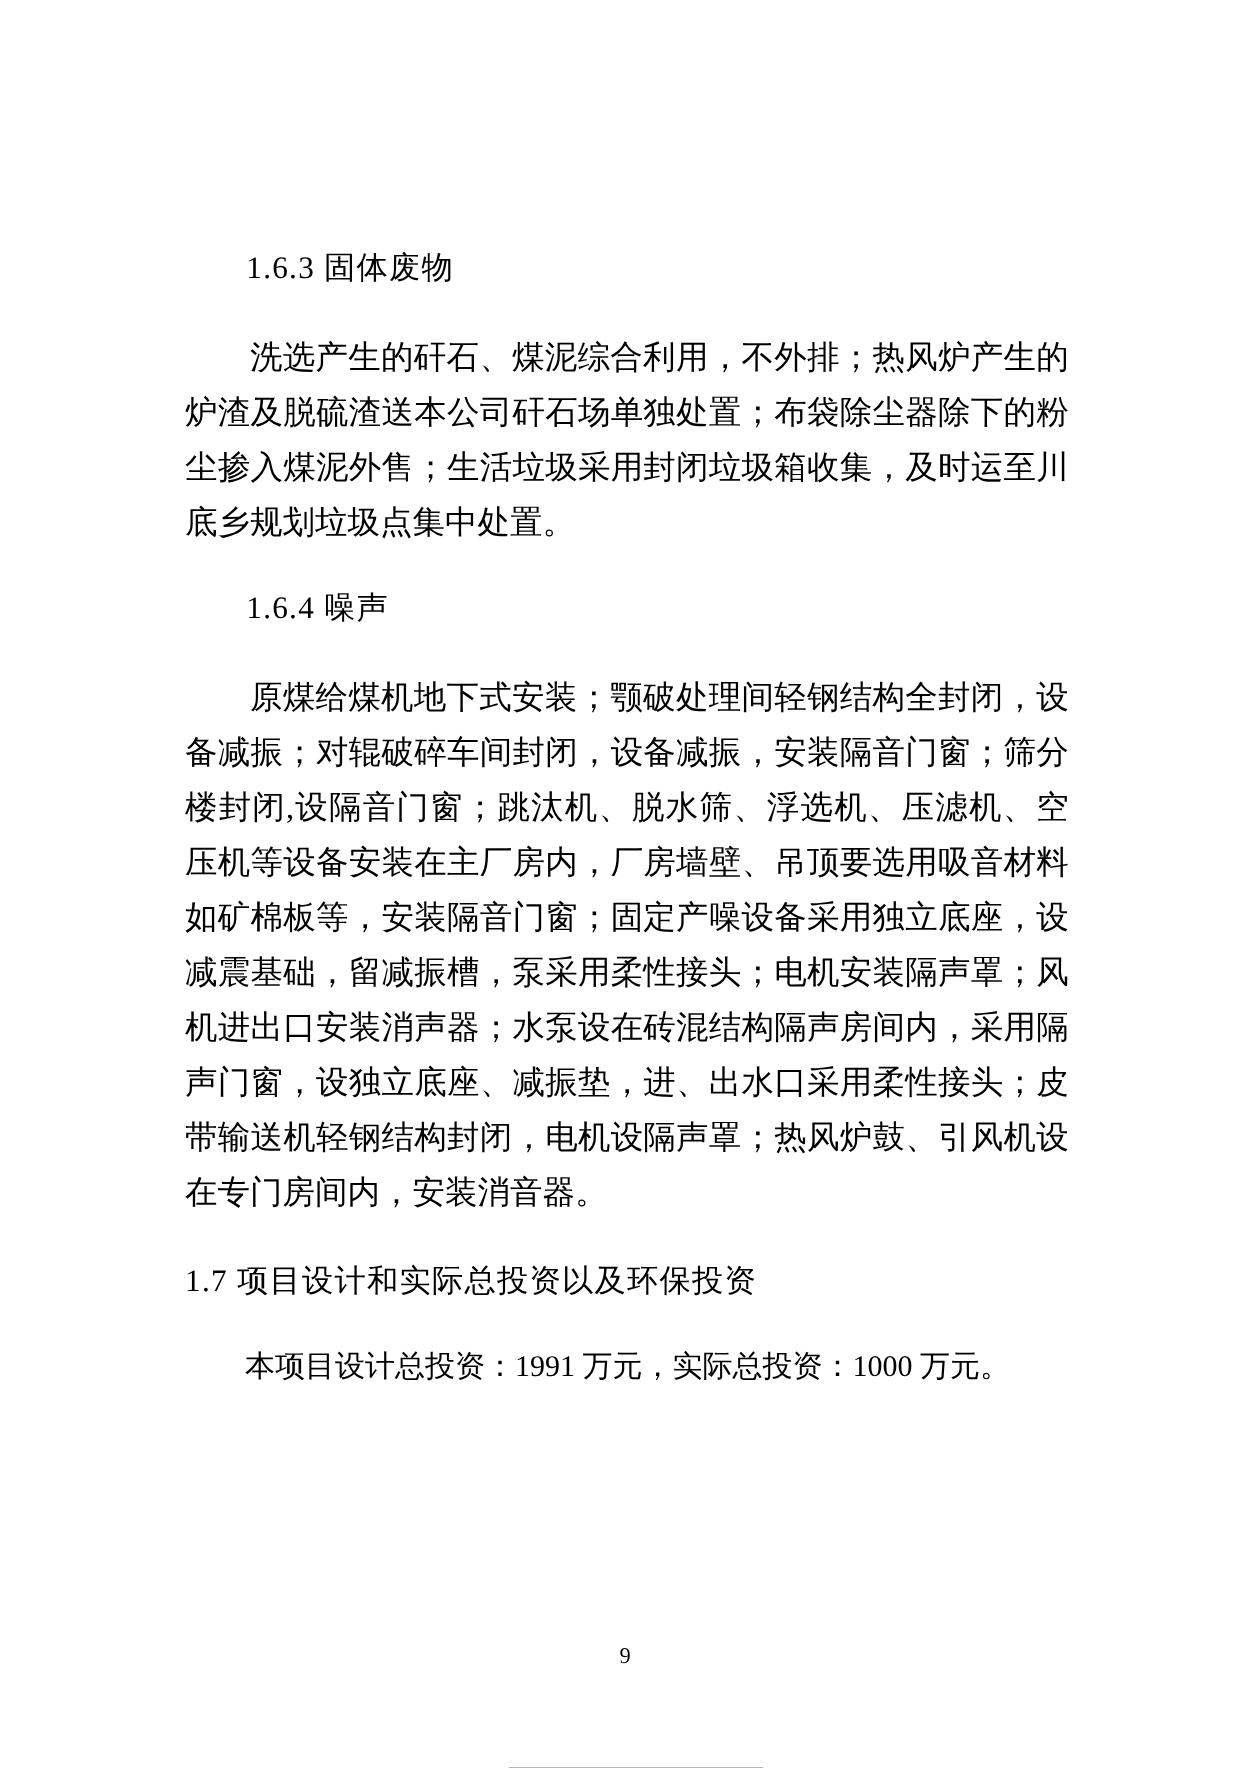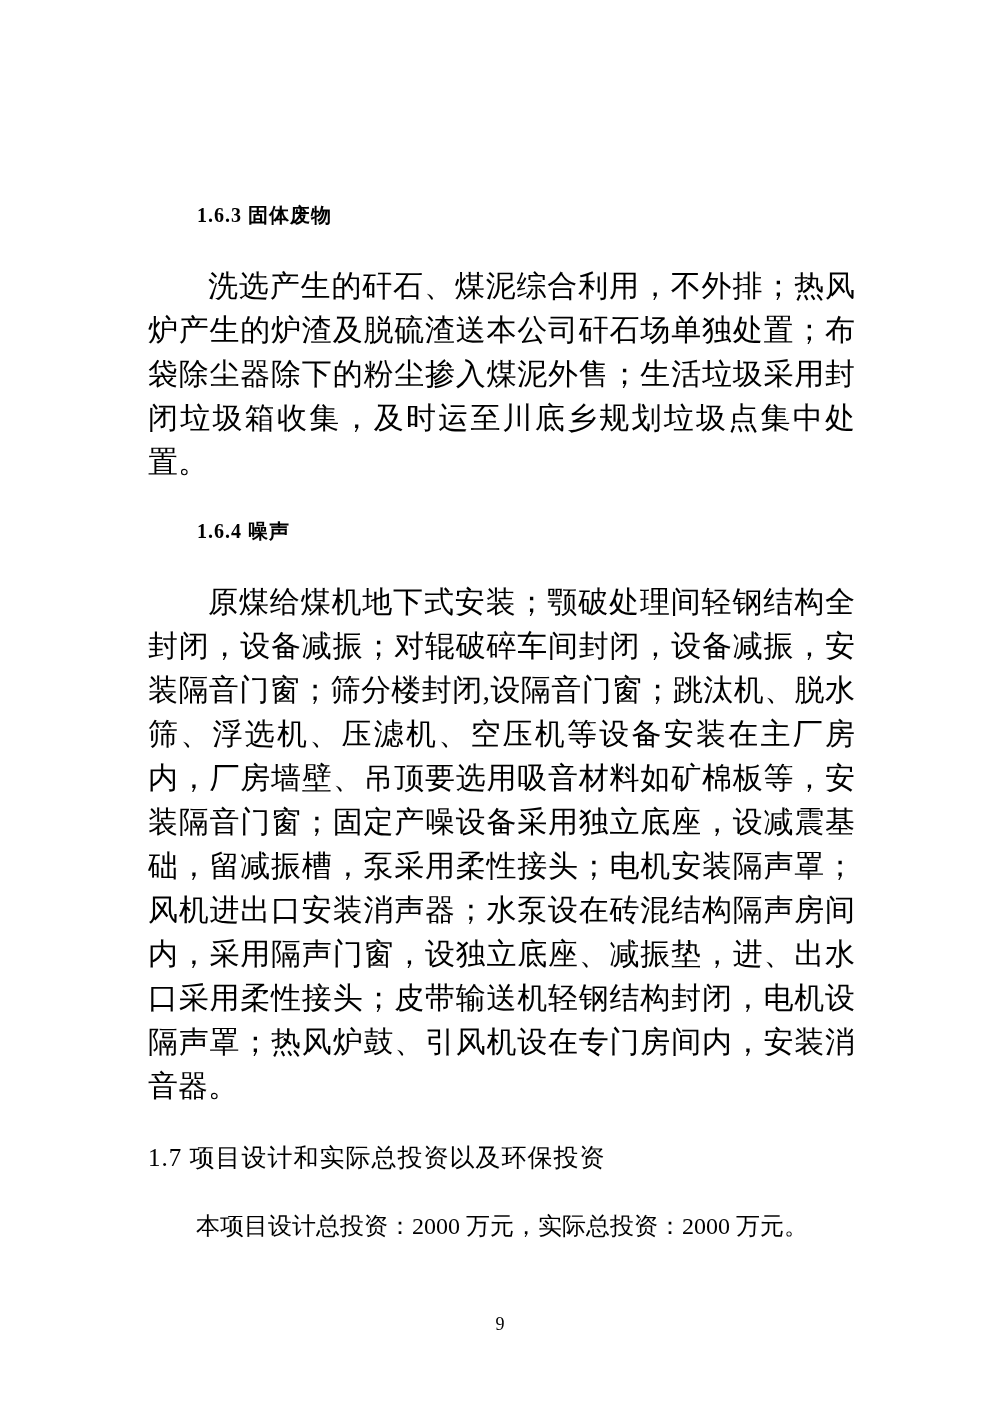--- a/index.html
+++ b/index.html
@@ -19,36 +19,36 @@
     overflow: hidden;
     box-sizing: border-box;
   }
   .content {
     position: absolute;
     top: 200px;
     left: 148px;
     width: 707px;
   }
   .h3 {
-    font-size: 20px;
-    font-weight: bold;
+    font-size: 25px;
+    font-weight: normal;
     line-height: 30px;
     padding-left: 49px;
     margin: 0 0 34px 0;
     letter-spacing: 1px;
   }
   .h2 {
     font-size: 25px;
     font-weight: normal;
     line-height: 32px;
     margin: 34px 0 30px 0;
     letter-spacing: 1px;
   }
   .para {
-    font-size: 30px;
+    font-size: 26px;
     line-height: 44px;
     margin: 0 0 32px 0;
     text-indent: 2em;
     text-align: justify;
     text-justify: inter-character;
   }
   .line {
     font-size: 24px;
     line-height: 44px;
     margin: 0;
@@ -73,19 +73,19 @@
     <div class="h3">1.6.3 固体废物</div>
 
     <p class="para">洗选产生的矸石、煤泥综合利用，不外排；热风炉产生的炉渣及脱硫渣送本公司矸石场单独处置；布袋除尘器除下的粉尘掺入煤泥外售；生活垃圾采用封闭垃圾箱收集，及时运至川底乡规划垃圾点集中处置。</p>
 
     <div class="h3">1.6.4 噪声</div>
 
     <p class="para">原煤给煤机地下式安装；颚破处理间轻钢结构全封闭，设备减振；对辊破碎车间封闭，设备减振，安装隔音门窗；筛分楼封闭,设隔音门窗；跳汰机、脱水筛、浮选机、压滤机、空压机等设备安装在主厂房内，厂房墙壁、吊顶要选用吸音材料如矿棉板等，安装隔音门窗；固定产噪设备采用独立底座，设减震基础，留减振槽，泵采用柔性接头；电机安装隔声罩；风机进出口安装消声器；水泵设在砖混结构隔声房间内，采用隔声门窗，设独立底座、减振垫，进、出水口采用柔性接头；皮带输送机轻钢结构封闭，电机设隔声罩；热风炉鼓、引风机设在专门房间内，安装消音器。</p>
 
     <div class="h2">1.7 项目设计和实际总投资以及环保投资</div>
 
-    <p class="line">本项目设计总投资：2000 万元，实际总投资：2000 万元。</p>
+    <p class="line">本项目设计总投资：1991 万元，实际总投资：1000 万元。</p>
 
 
   </div>
 
   <div class="page-number">9</div>
 </div>
 
 </body></html>

